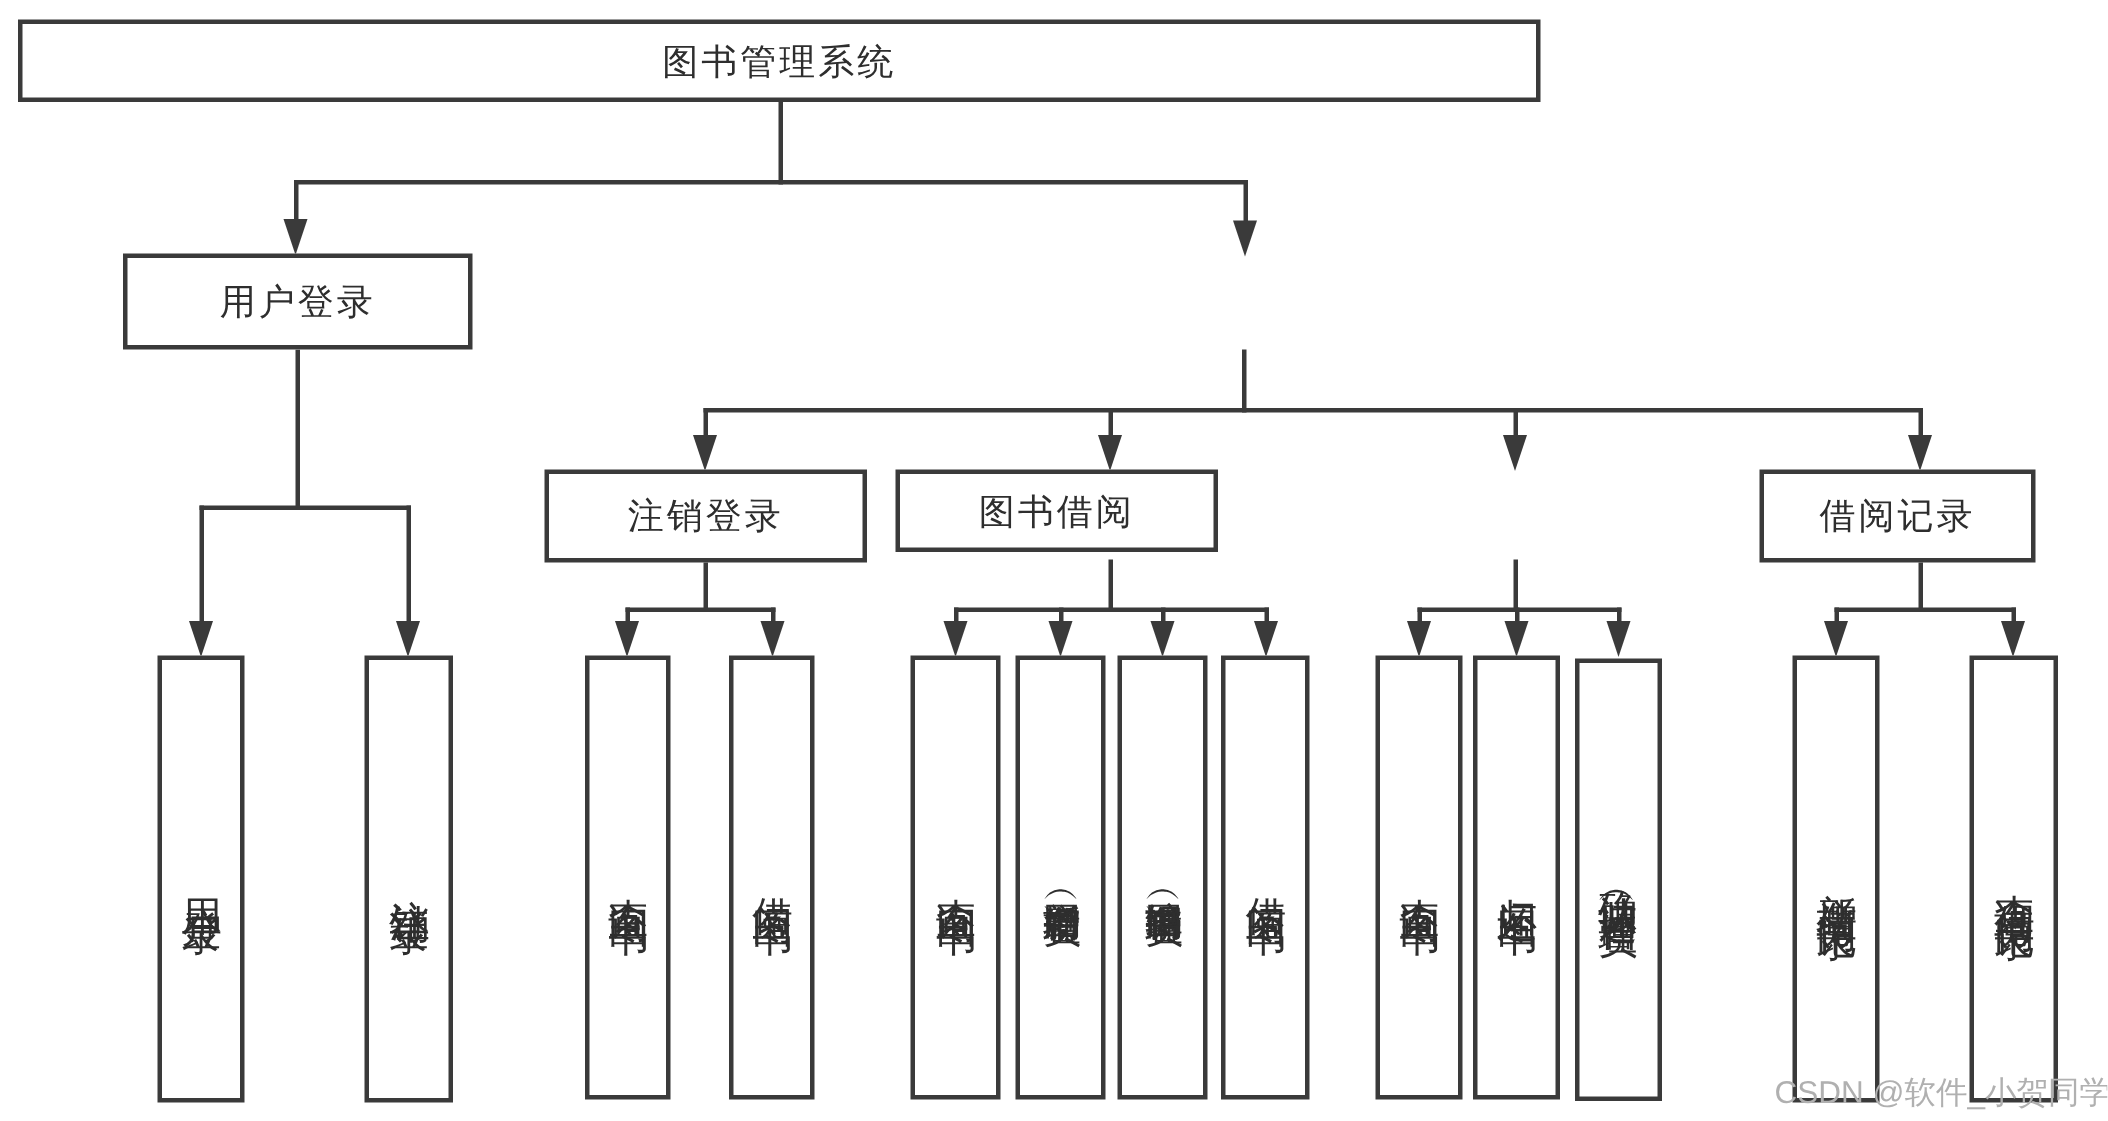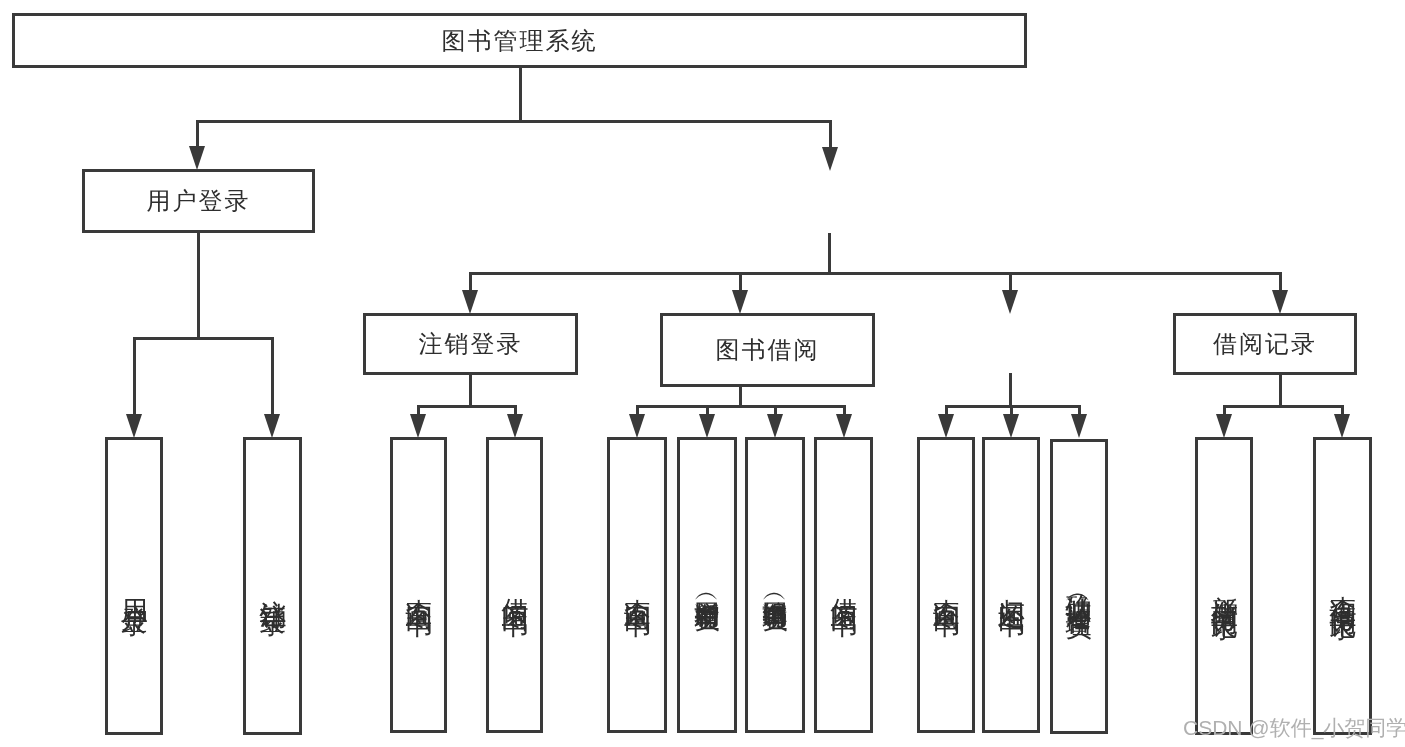--- a/index.html
+++ b/index.html
@@ -130,21 +130,21 @@
     <span class="lbl">图书管理系统</span>
   </div>
 
   <div class="box h" style="left:82px;top:169px;width:233px;height:64px">
     <span class="lbl">用户登录</span>
   </div>
 
   <div class="box h" style="left:363px;top:313px;width:215px;height:62px">
     <span class="lbl">注销登录</span>
   </div>
-  <div class="box h" style="left:660px;top:313px;width:215px;height:74px">
+  <div class="box h" style="left:597px;top:313px;width:215px;height:55px">
     <span class="lbl">图书借阅</span>
   </div>
   <div class="box h" style="left:1173px;top:313px;width:184px;height:62px">
     <span class="lbl">借阅记录</span>
   </div>
 
   <div class="box v" style="left:105px;top:437px;width:58px;height:298px">
     <span class="lbl">用户登录</span>
   </div>
   <div class="box v" style="left:243px;top:437px;width:59px;height:298px">

